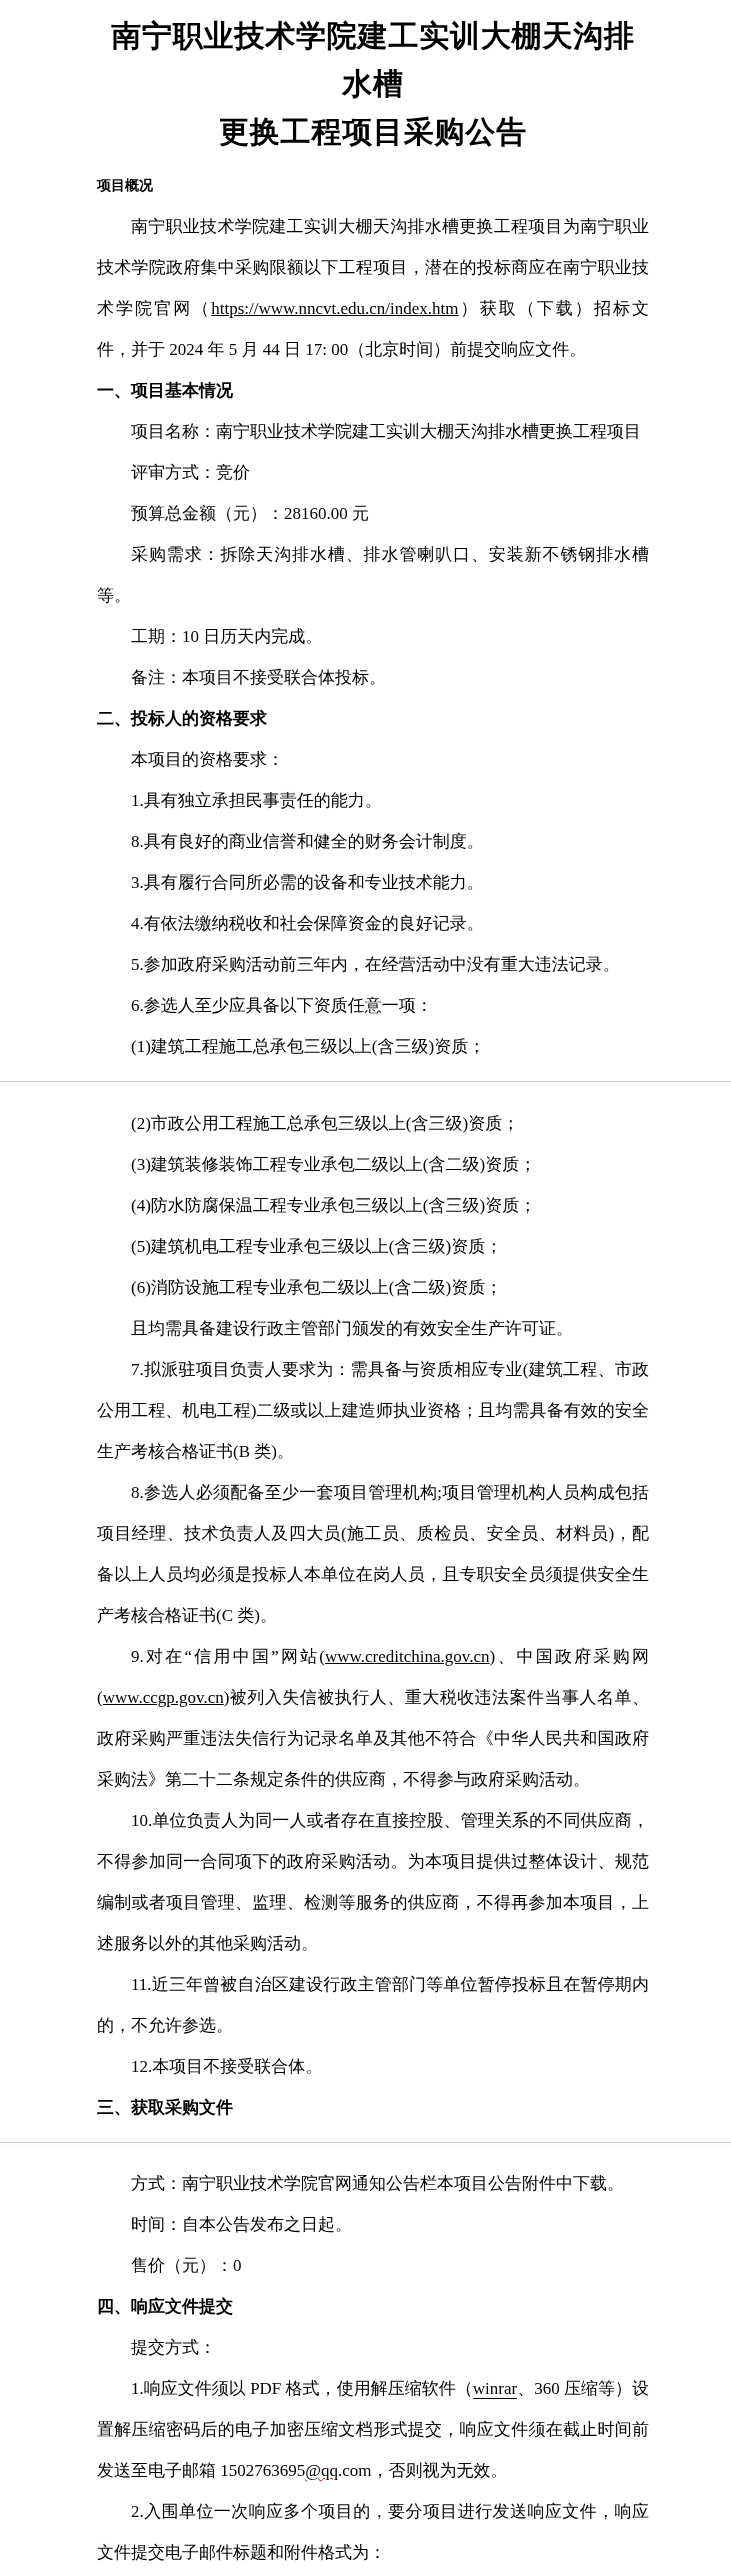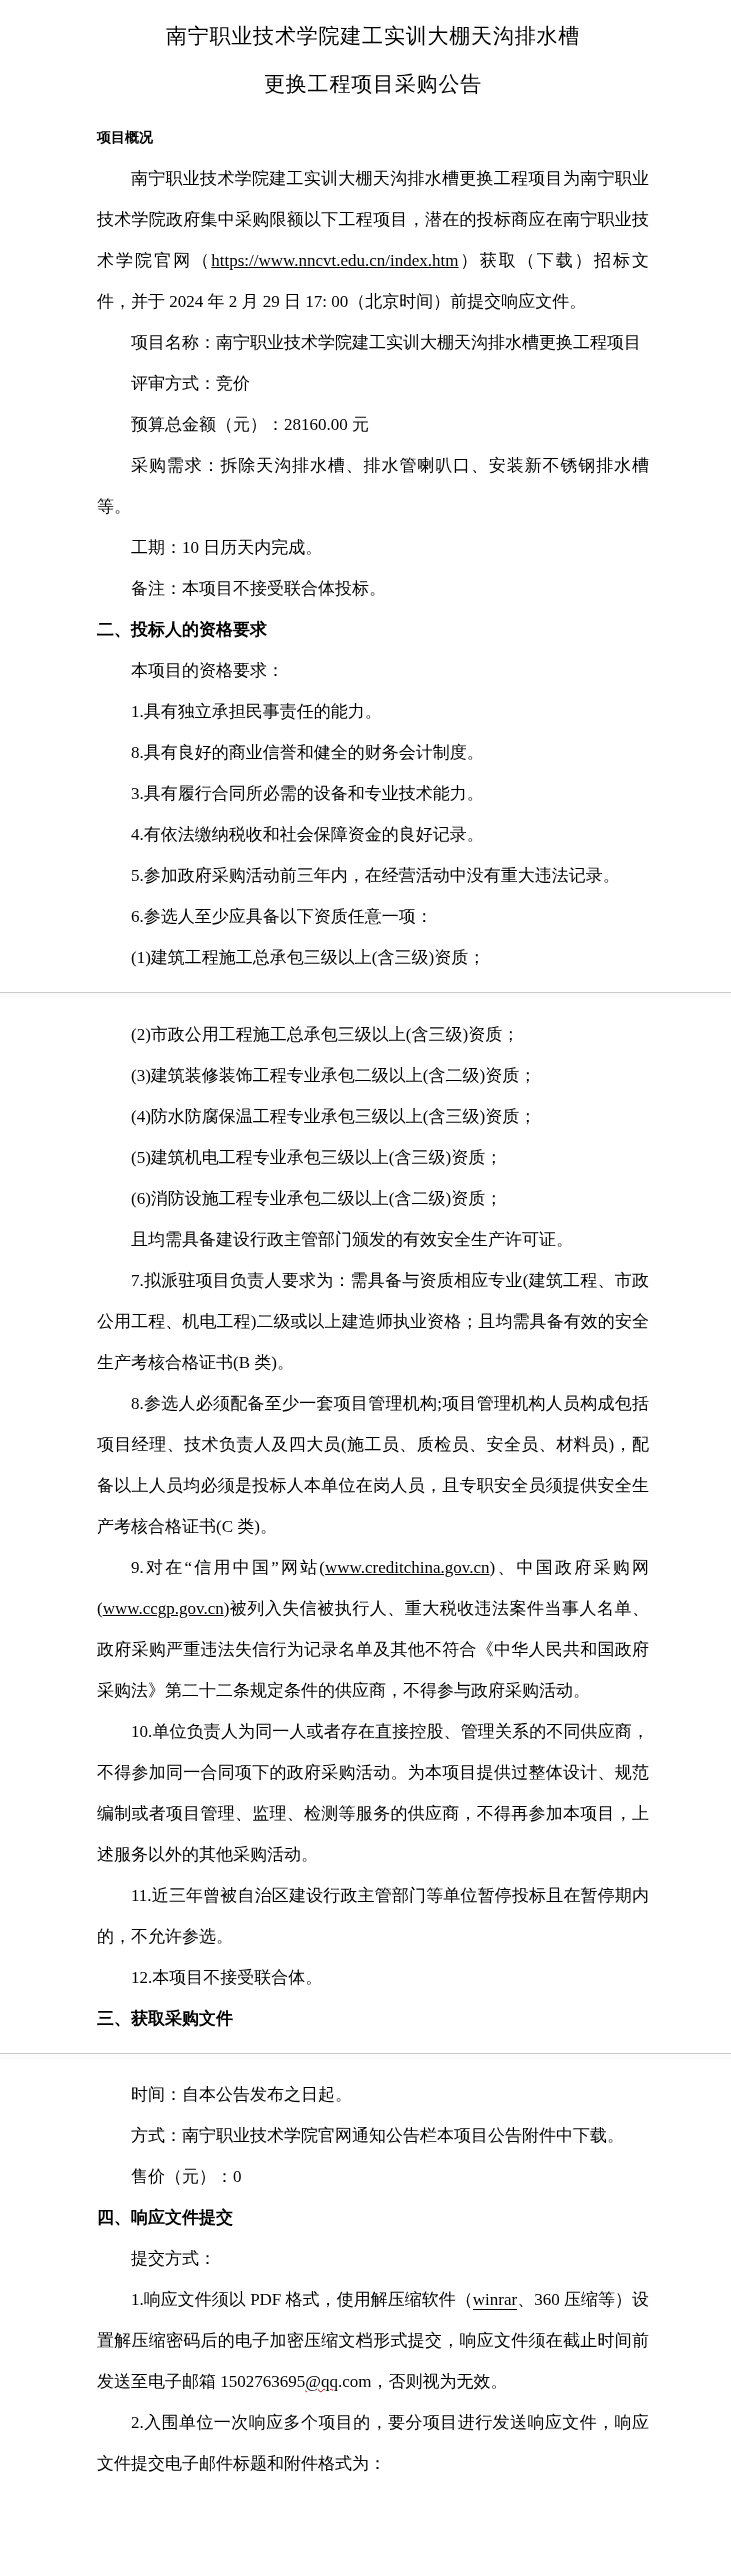--- a/index.html
+++ b/index.html
@@ -11,22 +11,22 @@
     width: 732px;
     box-sizing: border-box;
     padding: 12.4px 83px 36px 97px;
     font-family: "Liberation Serif", "DejaVu Serif", serif;
     color: #000000;
     background: #ffffff;
   }
   .doc-title {
     margin: 0 0 9.3px 0;
     text-align: center;
-    font-size: 21px;
-    font-weight: 400;
+    font-size: 30px;
+    font-weight: 700;
     line-height: 48px;
     letter-spacing: 0.8px;
   }
   .subhding {
     margin: 0;
     font-size: 14px;
     font-weight: 700;
     line-height: 40px;
   }
   .hding {
@@ -65,21 +65,22 @@
 </head>
 <body>
 
 <div class="doc">
   <h1 class="doc-title">
     <div>南宁职业技术学院建工实训大棚天沟排水槽</div>
     <div>更换工程项目采购公告</div>
   </h1>
   <div id="doc-body">
       <h2 class="subhding"><span>项目概况</span></h2>
-      <p class="para"><span>南宁职业技术学院建工实训大棚天沟排水槽更换工程项目为南宁职业技术学院政府集中采购限额以下工程项目，潜在的投标商应在南宁职业技术学院官网（</span><span class="seg-u">https://www.nncvt.edu.cn/index.htm</span><span>）获取（下载）招标文件，并于 2024 年 2 月 29 日 17: 00（北京时间）前提交响应文件。</span></p>
+      <p class="para"><span>南宁职业技术学院建工实训大棚天沟排水槽更换工程项目为南宁职业技术学院政府集中采购限额以下工程项目，潜在的投标商应在南宁职业技术学院官网（</span><span class="seg-u">https://www.nncvt.edu.cn/index.htm</span><span>）获取（下载）招标文件，并于 2024 年 5 月 44 日 17: 00（北京时间）前提交响应文件。</span></p>
+      <h2 class="hding"><span>一、项目基本情况</span></h2>
       <p class="para"><span>项目名称：南宁职业技术学院建工实训大棚天沟排水槽更换工程项目</span></p>
       <p class="para"><span>评审方式：竞价</span></p>
       <p class="para"><span>预算总金额（元）：28160.00 元</span></p>
       <p class="para"><span>采购需求：拆除天沟排水槽、排水管喇叭口、安装新不锈钢排水槽等。</span></p>
       <p class="para"><span>工期：10 日历天内完成。</span></p>
       <p class="para"><span>备注：本项目不接受联合体投标。</span></p>
       <h2 class="hding"><span>二、投标人的资格要求</span></h2>
       <p class="para"><span>本项目的资格要求：</span></p>
       <p class="para"><span>1.具有独立承担民事责任的能力。</span></p>
       <p class="para"><span>8.具有良好的商业信誉和健全的财务会计制度。</span></p>
@@ -96,22 +97,22 @@
       <p class="para"><span>(6)消防设施工程专业承包二级以上(含二级)资质；</span></p>
       <p class="para"><span>且均需具备建设行政主管部门颁发的有效安全生产许可证。</span></p>
       <p class="para"><span>7.拟派驻项目负责人要求为：需具备与资质相应专业(建筑工程、市政公用工程、机电工程)二级或以上建造师执业资格；且均需具备有效的安全生产考核合格证书(B 类)。</span></p>
       <p class="para"><span>8.参选人必须配备至少一套项目管理机构;项目管理机构人员构成包括项目经理、技术负责人及四大员(施工员、质检员、安全员、材料员)，配备以上人员均必须是投标人本单位在岗人员，且专职安全员须提供安全生产考核合格证书(C 类)。</span></p>
       <p class="para"><span>9.对在“信用中国”网站(</span><span class="seg-u">www.creditchina.gov.cn</span><span>)、中国政府采购网(</span><span class="seg-u">www.ccgp.gov.cn</span><span>)被列入失信被执行人、重大税收违法案件当事人名单、政府采购严重违法失信行为记录名单及其他不符合《中华人民共和国政府采购法》第二十二条规定条件的供应商，不得参与政府采购活动。</span></p>
       <p class="para"><span>10.单位负责人为同一人或者存在直接控股、管理关系的不同供应商，不得参加同一合同项下的政府采购活动。为本项目提供过整体设计、规范编制或者项目管理、监理、检测等服务的供应商，不得再参加本项目，上述服务以外的其他采购活动。</span></p>
       <p class="para"><span>11.近三年曾被自治区建设行政主管部门等单位暂停投标且在暂停期内的，不允许参选。</span></p>
       <p class="para"><span>12.本项目不接受联合体。</span></p>
       <h2 class="hding"><span>三、获取采购文件</span></h2>
       <div class="sep"></div>
+      <p class="para"><span>方式：南宁职业技术学院官网通知公告栏本项目公告附件中下载。</span></p>
       <p class="para"><span>时间：自本公告发布之日起。</span></p>
-      <p class="para"><span>方式：南宁职业技术学院官网通知公告栏本项目公告附件中下载。</span></p>
       <p class="para"><span>售价（元）：0</span></p>
       <h2 class="hding"><span>四、响应文件提交</span></h2>
       <p class="para"><span>提交方式：</span></p>
       <p class="para"><span>1.响应文件须以 PDF 格式，使用解压缩软件（</span><span class="seg-uw">winrar</span><span>、360 压缩等）设置解压缩密码后的电子加密压缩文档形式提交，响应文件须在截止时间前发送至电子邮箱 1502763695</span><span class="seg-w">@qq</span><span>.com，否则视为无效。</span></p>
       <p class="para"><span>2.入围单位一次响应多个项目的，要分项目进行发送响应文件，响应文件提交电子邮件标题和附件格式为：</span></p>
     </div>
 </div>
 
 
 </body></html>

